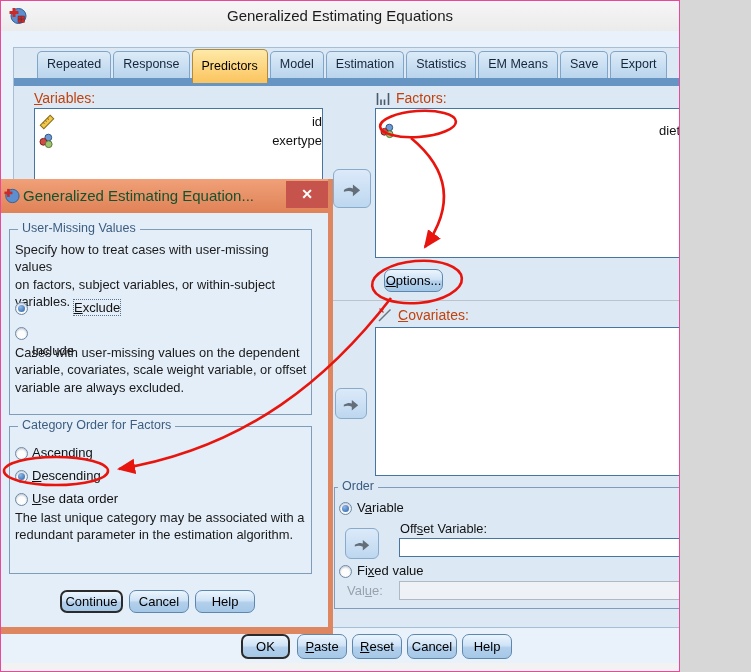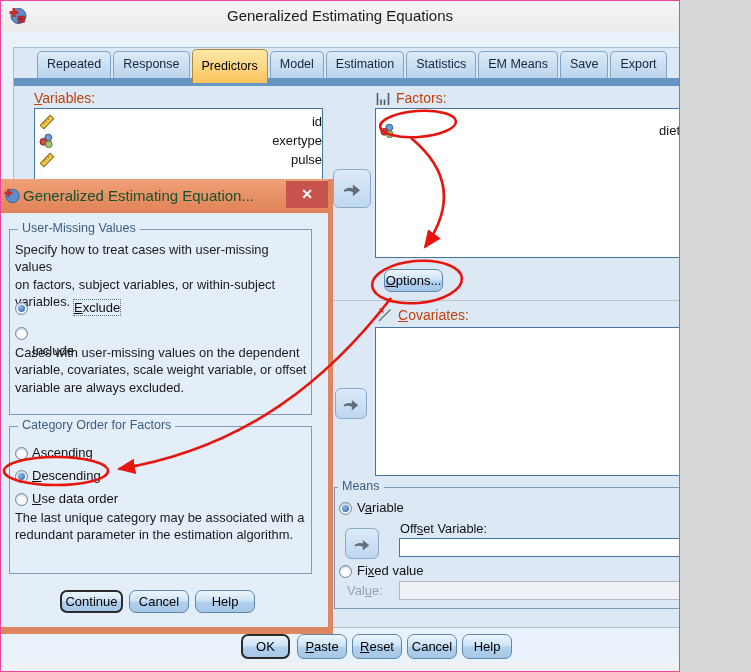--- a/index.html
+++ b/index.html
@@ -103,29 +103,20 @@
       <span>id</span>
     </div>
     <div class="lrow">
       <svg width="16" height="16" viewBox="0 0 16 16">
         <circle cx="9.3" cy="4.6" r="3.4" fill="#6f9ad8" stroke="#33567f"></circle>
         <circle cx="4.4" cy="8.8" r="3.4" fill="#d14b42" stroke="#7d2420"></circle>
         <circle cx="9.7" cy="11.2" r="3.4" fill="#9ec46f" stroke="#5a7a3a"></circle>
       </svg>
       <span>exertype</span>
     </div>
-    <div class="lrow">
-      <svg width="16" height="16" viewBox="0 0 16 16">
-        <g transform="rotate(-45 8 8)">
-            <rect x="1" y="5.5" width="14" height="5" fill="#f2c84b" stroke="#8a6d1f"></rect>
-        <path d="M5 5.5v2 M8 5.5v2 M11 5.5v2" stroke="#8a6d1f"></path>
-          </g>
-      </svg>
-      <span>pulse</span>
-    </div>
   </div>
 
   <div class="abs sqbtn" style="left:332px;top:168px;width:38px;height:39px;">
     <svg width="22" height="18" viewBox="0 0 24 20">
       <path d="M3 11 C8 8 11 8.5 13 9.5 L13 5 L21 11.5 L13 18 L13 13.5 C10 12 7 12 3 13 Z" fill="#636e79"></path>
     </svg>
   </div>
 
   <div class="abs" style="left:374px;top:90px;width:16px;height:16px;">
     <svg width="16" height="16" viewBox="0 0 16 16">
@@ -176,21 +167,21 @@
       <path d="M9 21 C6 16 6.5 13 7.5 11 L3 11 L9.5 3 L16 11 L11.5 11 C10 14 10 17 11 21 Z" fill="#636e79"></path>
     </svg>
   </div>
   <div class="abs sqbtn" style="left:686px;top:407px;width:31px;height:31px;">
     <svg width="17" height="19" viewBox="0 0 20 24">
       <path d="M9 3 C6 8 6.5 11 7.5 13 L3 13 L9.5 21 L16 13 L11.5 13 C10 10 10 7 11 3 Z" fill="#636e79"></path>
     </svg>
   </div>
 
   <div class="abs groupbox" style="left:333px;top:486px;width:387px;height:122px;">
-    <span class="gcaption" style="left:3px;background:#dce9f5;">Means</span>
+    <span class="gcaption" style="left:3px;background:#dce9f5;">Order</span>
   </div>
   <span class="abs radio sel" style="left:338px;top:501px;"></span>
   <span class="abs rlabel" style="left:356px;top:499px;">V<u>a</u>riable</span>
   <div class="abs sqbtn" style="left:344px;top:527px;width:34px;height:31px;">
     <svg width="20" height="16" viewBox="0 0 24 20">
       <path d="M3 11 C8 8 11 8.5 13 9.5 L13 5 L21 11.5 L13 18 L13 13.5 C10 12 7 12 3 13 Z" fill="#636e79"></path>
     </svg>
   </div>
   <span class="abs rlabel" style="left:399px;top:520px;font-size:12.8px;">Off<u>s</u>et Variable:</span>
   <input class="field" style="left: 398px; top: 537px; width: 293px; height: 19px;" value="">

